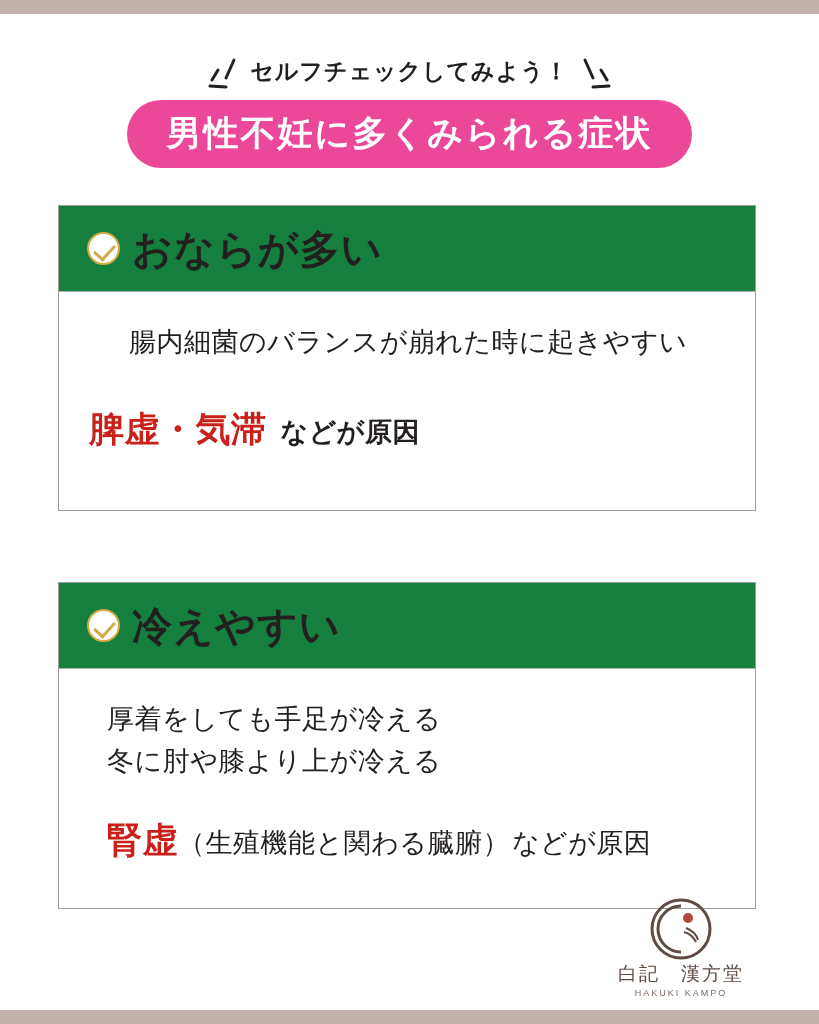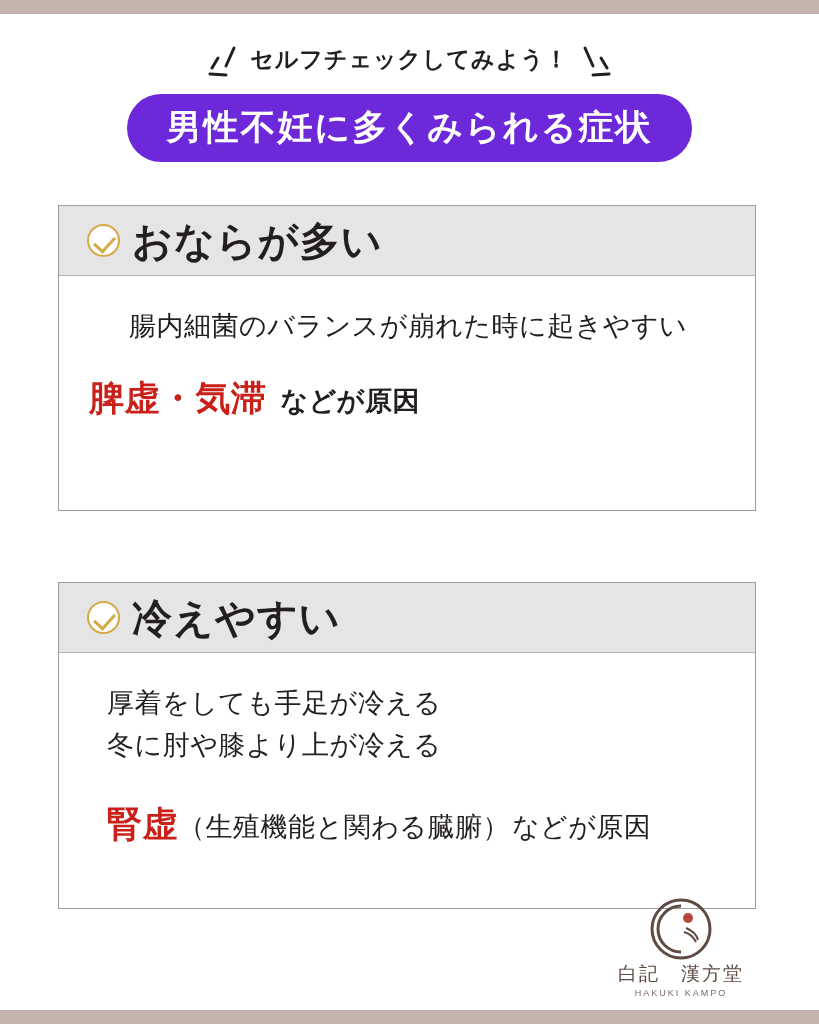--- a/index.html
+++ b/index.html
@@ -28,21 +28,21 @@
     position: absolute;
     bottom: 0; left: 0;
     width: 819px;
     height: 14px;
     background: #c4b2ac;
   }
 
   
   .header {
     position: absolute;
-    top: 46px; left: 0;
+    top: 58px; left: 0;
     width: 819px;
     text-align: center;
   }
   .eyebrow-wrap {
     position: relative;
     display: inline-block;
     padding: 0 46px;
   }
   .eyebrow {
     font-family: "Liberation Sans", "DejaVu Sans", sans-serif;
@@ -57,22 +57,22 @@
     top: -2px;
     width: 40px;
     height: 44px;
   }
   .spark.left { left: 0; }
   .spark.right { right: 0; }
   .spark svg { display: block; }
 
   .title-pill {
     display: inline-block;
-    margin-top: 20px;
-    background: #6d28d9;
+    margin-top: 14px;
+    background: #ec4899;
     color: #ffffff;
     border-radius: 34px;
     padding: 11px 40px 14px 40px;
     font-family: "Liberation Sans", "DejaVu Sans", sans-serif;
     font-weight: bold;
     font-size: 35px;
     letter-spacing: 2px;
     line-height: 1.25;
     white-space: nowrap;
   }
@@ -80,22 +80,22 @@
   
   .card {
     position: absolute;
     background: #ffffff;
     border: 1px solid #9d9d9d;
   }
   .card-1 { left: 58px; top: 205px; width: 698px; height: 306px; }
   .card-2 { left: 58px; top: 582px; width: 698px; height: 327px; }
 
   .card-head {
-    background: #e5e5e5;
-    height: 70px;
+    background: #15803d;
+    height: 86px;
     display: flex;
     align-items: center;
     padding-left: 28px;
     border-bottom: 1px solid #b5b3b1;
   }
   .check-icon {
     width: 33px;
     height: 33px;
     border-radius: 50%;
     background: #ffffff;
@@ -130,21 +130,21 @@
   .body-line {
     font-size: 27px;
     color: #231f1e;
     line-height: 1.55;
     letter-spacing: 0.5px;
   }
   .card-1 .body-line { padding-left: 0px; margin-left: 40px; }
   .card-2 .body-line { padding-left: 18px; }
 
   .cause-row {
-    margin-top: 27px;
+    margin-top: 42px;
     display: flex;
     align-items: baseline;
     letter-spacing: 0.5px;
   }
   .card-2 .cause-row { padding-left: 18px; margin-top: 34px; }
   .cause-term {
     color: #c9201a;
     font-size: 35px;
     font-weight: bold;
     font-family: "Liberation Serif", "DejaVu Serif", serif;

